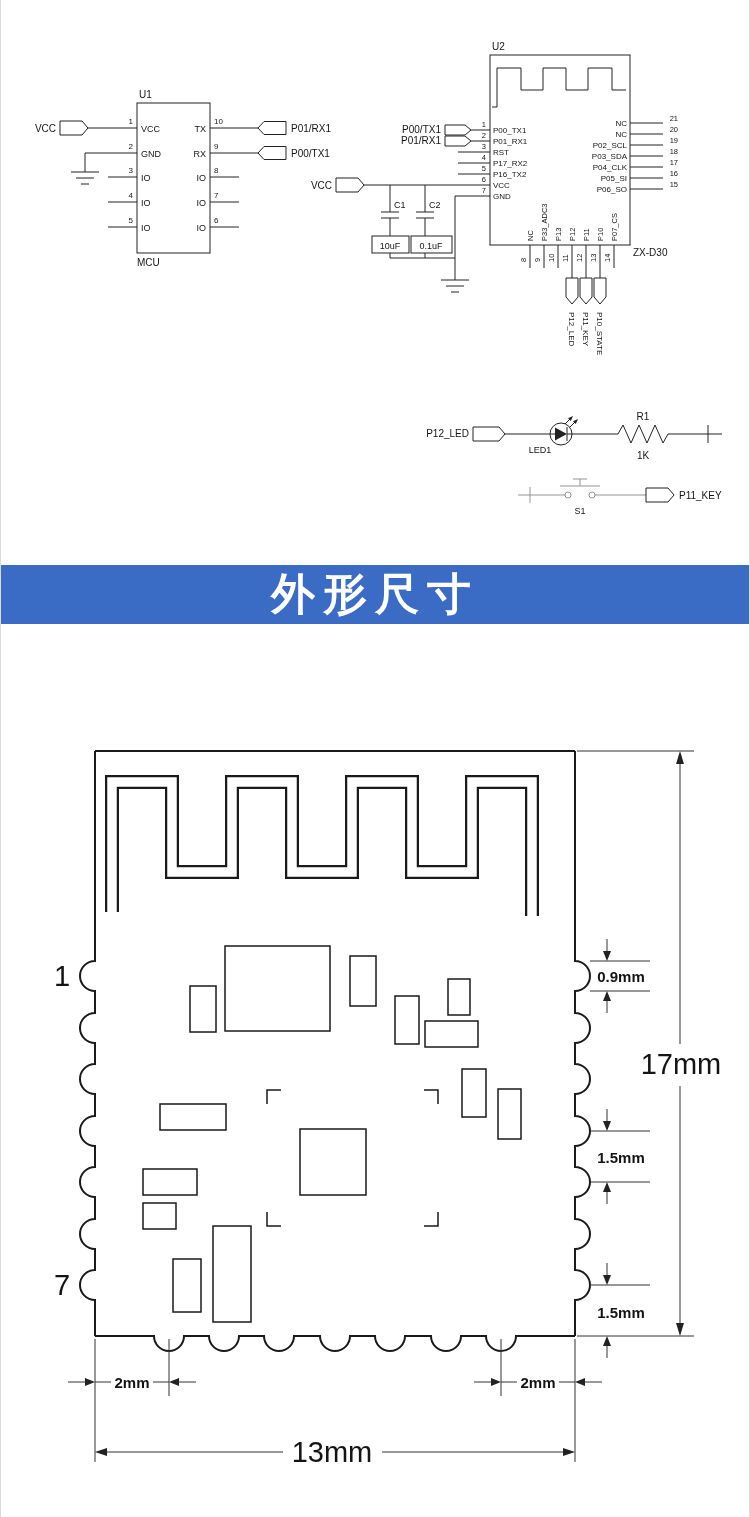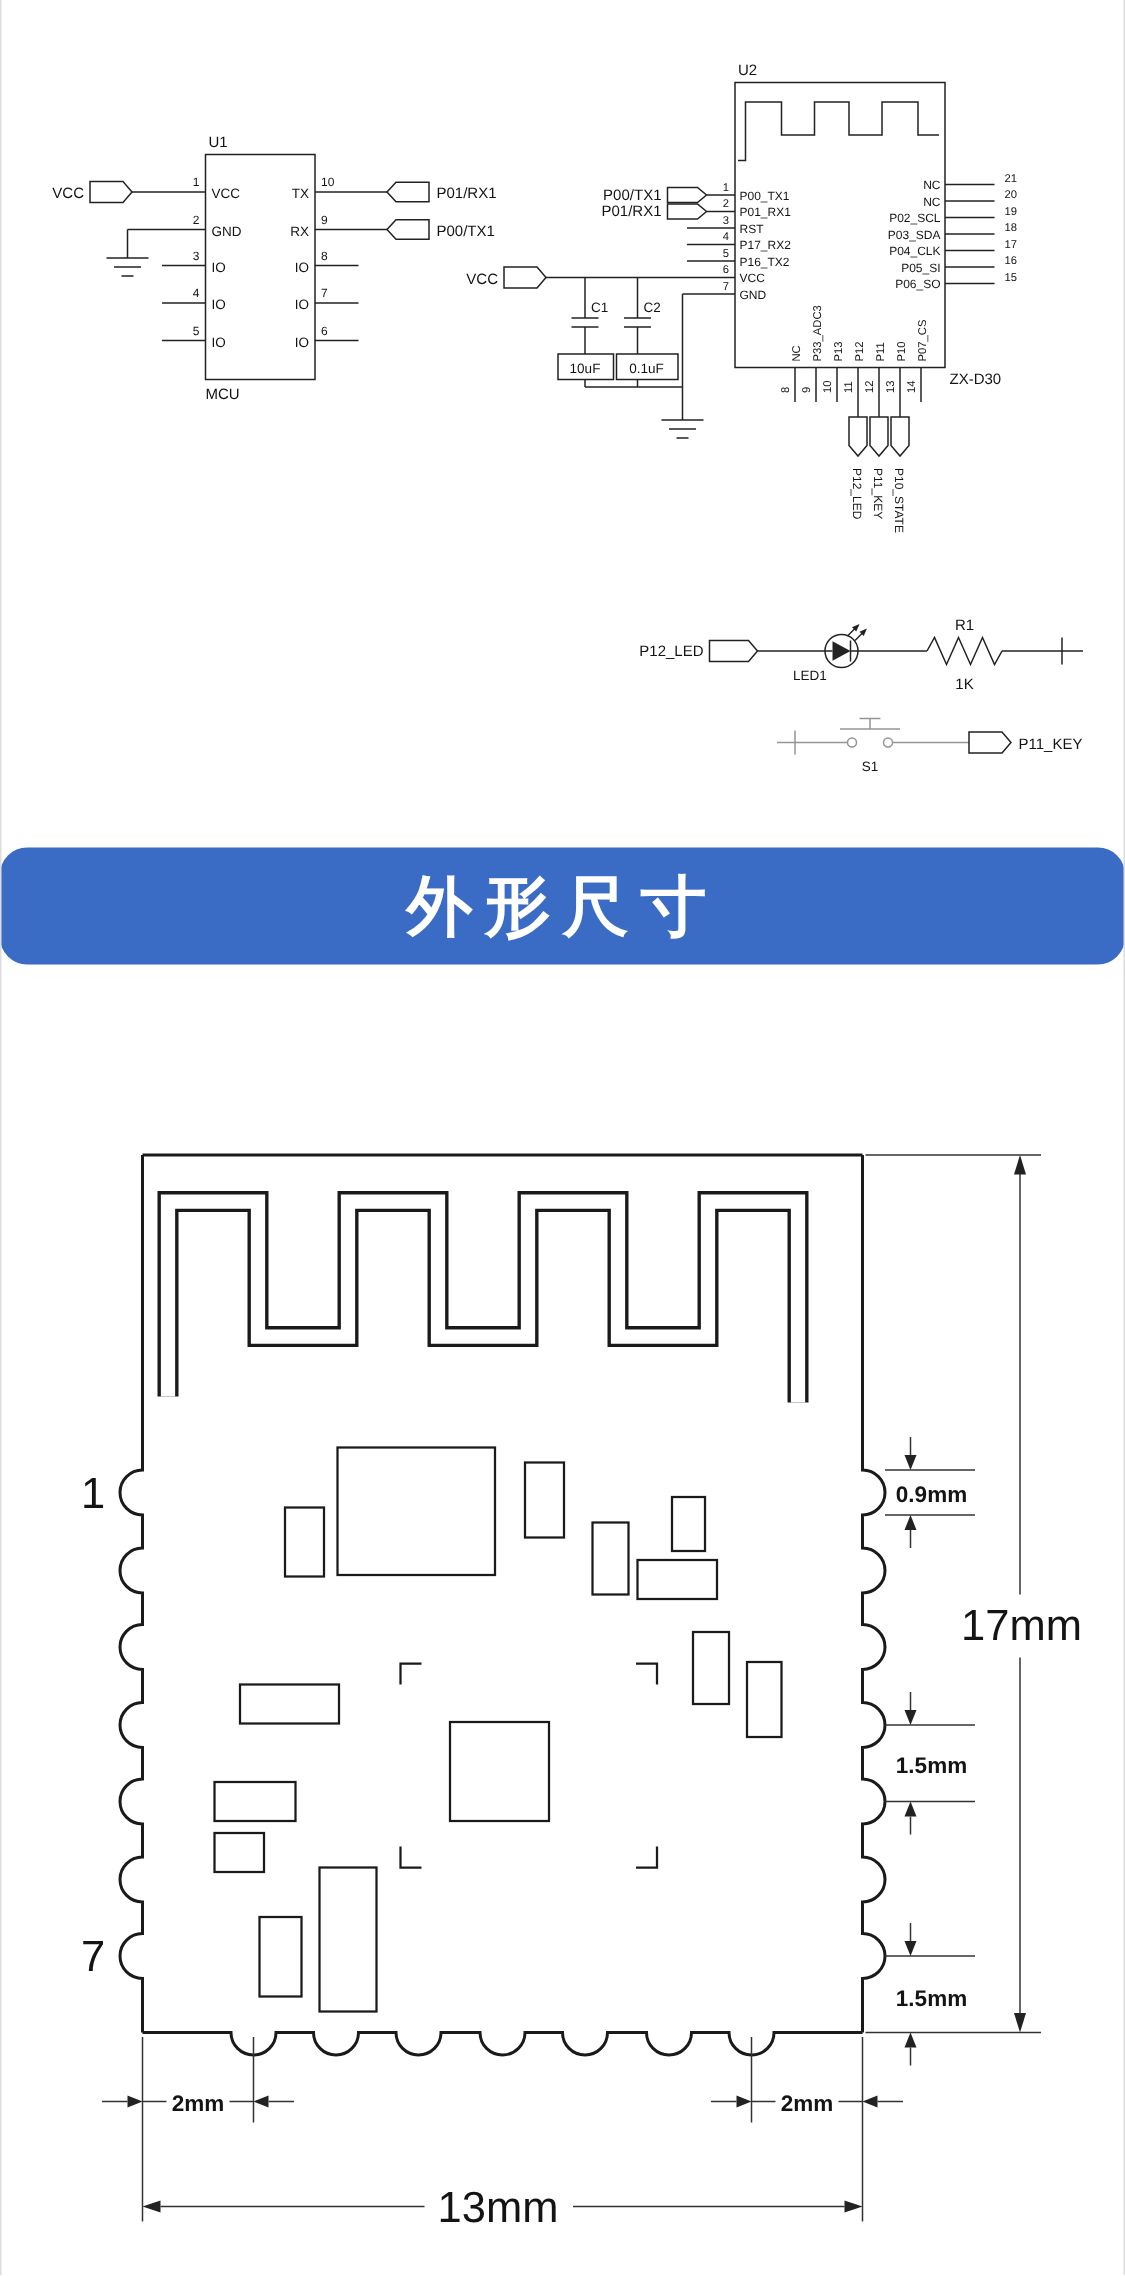--- a/index.html
+++ b/index.html
@@ -1,21 +1,21 @@
 <!DOCTYPE html>
 <html><head>
 <meta charset="utf-8">
 <style>
   html,body{margin:0;padding:0;background:#fff;}
   .page{position:relative;width:750px;height:1517px;background:#fff;overflow:hidden;
         font-family:"Liberation Sans","DejaVu Sans",sans-serif;}
   .edge{position:absolute;top:0;bottom:0;width:1px;background:#dcdcdc;}
   .edge.l{left:0;} .edge.r{right:0;}
   section{display:block;}
-  .banner{height:78px;display:flex;align-items:center;justify-content:center;background:#3a6cc5;border-radius:18px;}
+  .banner{height:59px;display:flex;align-items:center;justify-content:center;background:#3a6cc5;}
   .banner h2{margin:0;color:#fff;font-family:"DejaVu Sans","Liberation Sans",sans-serif;
              font-size:44px;font-weight:bold;letter-spacing:8px;}
   svg{display:block;}
   svg text{font-family:"Liberation Sans","DejaVu Sans",sans-serif;fill:#141414;}
   .t7{font-size:7.5px}.t8{font-size:8px}.t9{font-size:9px}.t10{font-size:10px}
   .dimS{font-size:15px;font-weight:bold}
   .dimL{font-size:29px}
   .ln{fill:none;stroke:#222;stroke-width:1}
   .ln2{fill:none;stroke:#1a1a1a;stroke-width:2}
   .ln15{fill:none;stroke:#1a1a1a;stroke-width:1.5}

